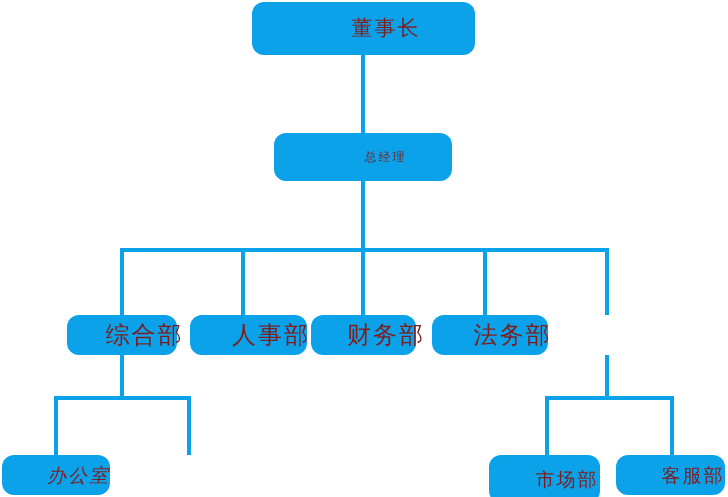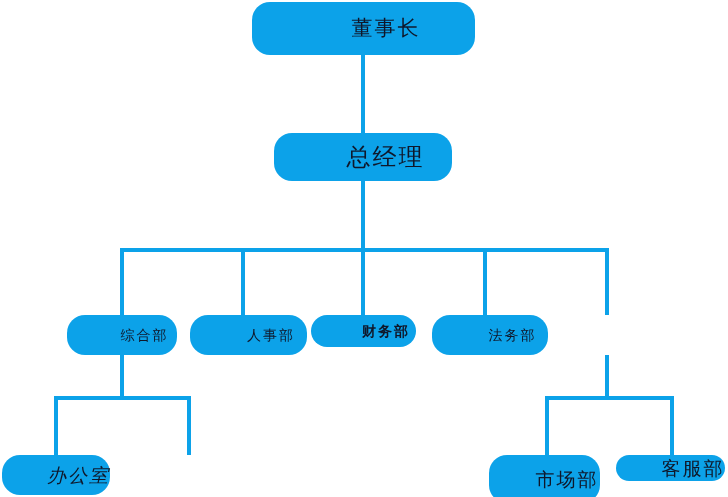--- a/index.html
+++ b/index.html
@@ -13,35 +13,35 @@
     width: 728px;
     height: 497px;
     background: #ffffff;
     overflow: hidden;
     font-family: "DejaVu Sans", "Liberation Sans", sans-serif;
   }
   .node {
     position: absolute;
     box-sizing: border-box;
     background: #0CA2E9;
-    border-radius: 18px;
-    color: #0f172a;
+    border-radius: 12px;
+    color: #7f1d1d;
     display: flex;
     align-items: center;
     justify-content: center;
     letter-spacing: 2px;
     line-height: 1;
     white-space: nowrap;
     user-select: none;
     z-index: 3;
     padding-left: 45px;
   }
   .node.l1 { font-size: 21px; }
-  .node.l2 { font-size: 24px; }
-  .node.l3 { font-size: 14px; }
+  .node.l2 { font-size: 12px; }
+  .node.l3 { font-size: 24px; }
   .node.l4 { font-size: 19px; }
 
   .conn {
     position: absolute;
     background: #0CA2E9;
     z-index: 1;
   }
   .conn.v { width: 4px; }
   .conn.h { height: 4px; }
 </style>
@@ -63,35 +63,35 @@
   <div class="conn v" style="left:120px; top:248px; height:67px;"></div>
   <div class="conn v" style="left:241px; top:248px; height:67px;"></div>
   <div class="conn v" style="left:361px; top:248px; height:67px;"></div>
   <div class="conn v" style="left:483px; top:248px; height:67px;"></div>
   <div class="conn v" style="left:605px; top:248px; height:67px;"></div>
 
   <div class="node l3" style="left:67px; top:315px; width:110px; height:40px;">综合部</div>
 
   <div class="node l3" style="left:190px; top:315px; width:117px; height:40px;">人事部</div>
 
-  <div class="node l3" style="left:311px; top:315px; width:105px; height:32px;font-weight:bold;">财务部</div>
+  <div class="node l3" style="left:311px; top:315px; width:105px; height:40px;">财务部</div>
 
   <div class="node l3" style="left:432px; top:315px; width:116px; height:40px;">法务部</div>
 
 
   <div class="conn v" style="left:120px; top:355px; height:45px;"></div>
   <div class="conn h" style="left:54px; top:396px; width:137px;"></div>
   <div class="conn v" style="left:54px; top:396px; height:59px;"></div>
   <div class="conn v" style="left:187px; top:396px; height:59px;"></div>
 
   <div class="conn v" style="left:605px; top:355px; height:45px;"></div>
   <div class="conn h" style="left:545px; top:396px; width:129px;"></div>
   <div class="conn v" style="left:545px; top:396px; height:59px;"></div>
   <div class="conn v" style="left:670px; top:396px; height:59px;"></div>
 
   <div class="node l4" style="left:2px; top:455px; width:108px; height:40px;font-style:italic;">办公室</div>
 
 
   <div class="node l4" style="left:489px; top:455px; width:111px; height:48px;">市场部</div>
 
-  <div class="node l4" style="left:616px; top:455px; width:109px; height:26px;">客服部</div>
+  <div class="node l4" style="left:616px; top:455px; width:109px; height:40px;">客服部</div>
 
 </div>
 
 </body></html>

